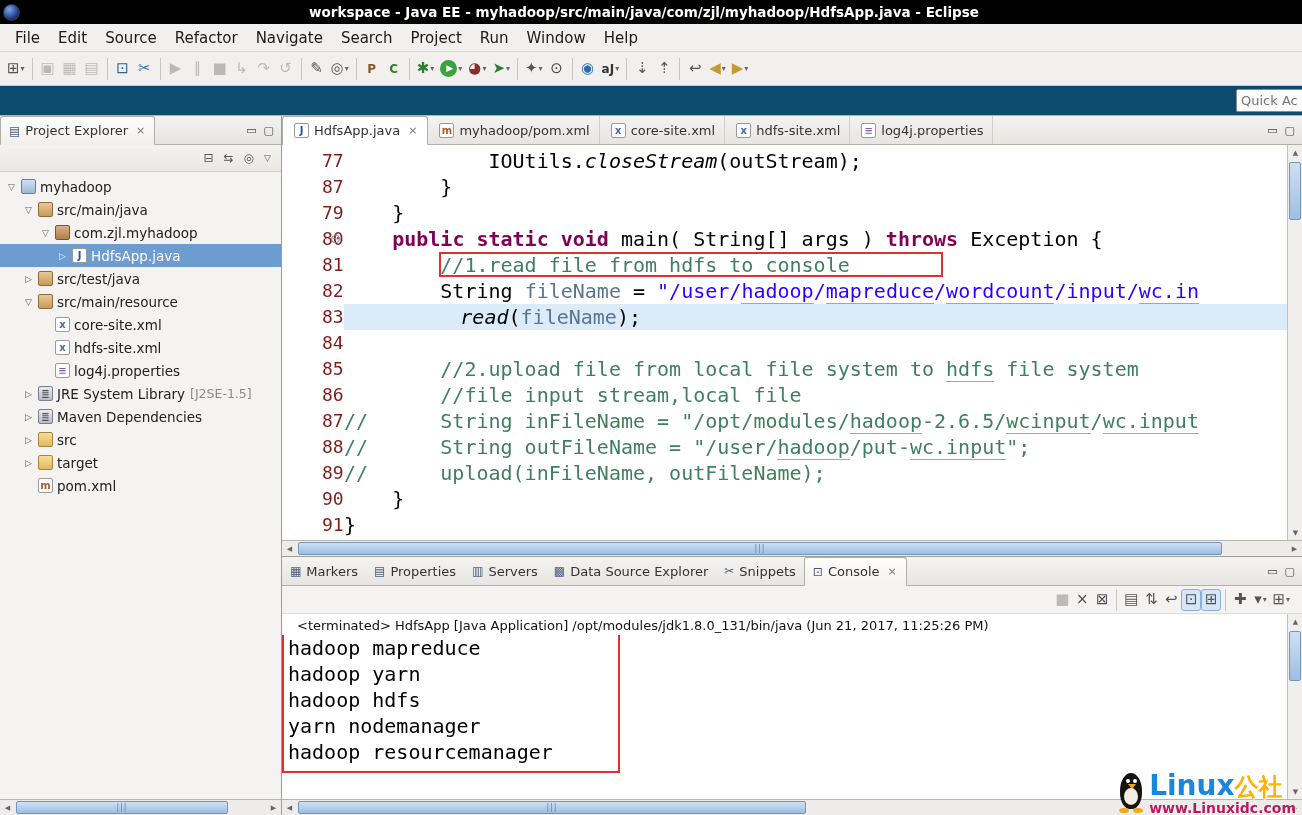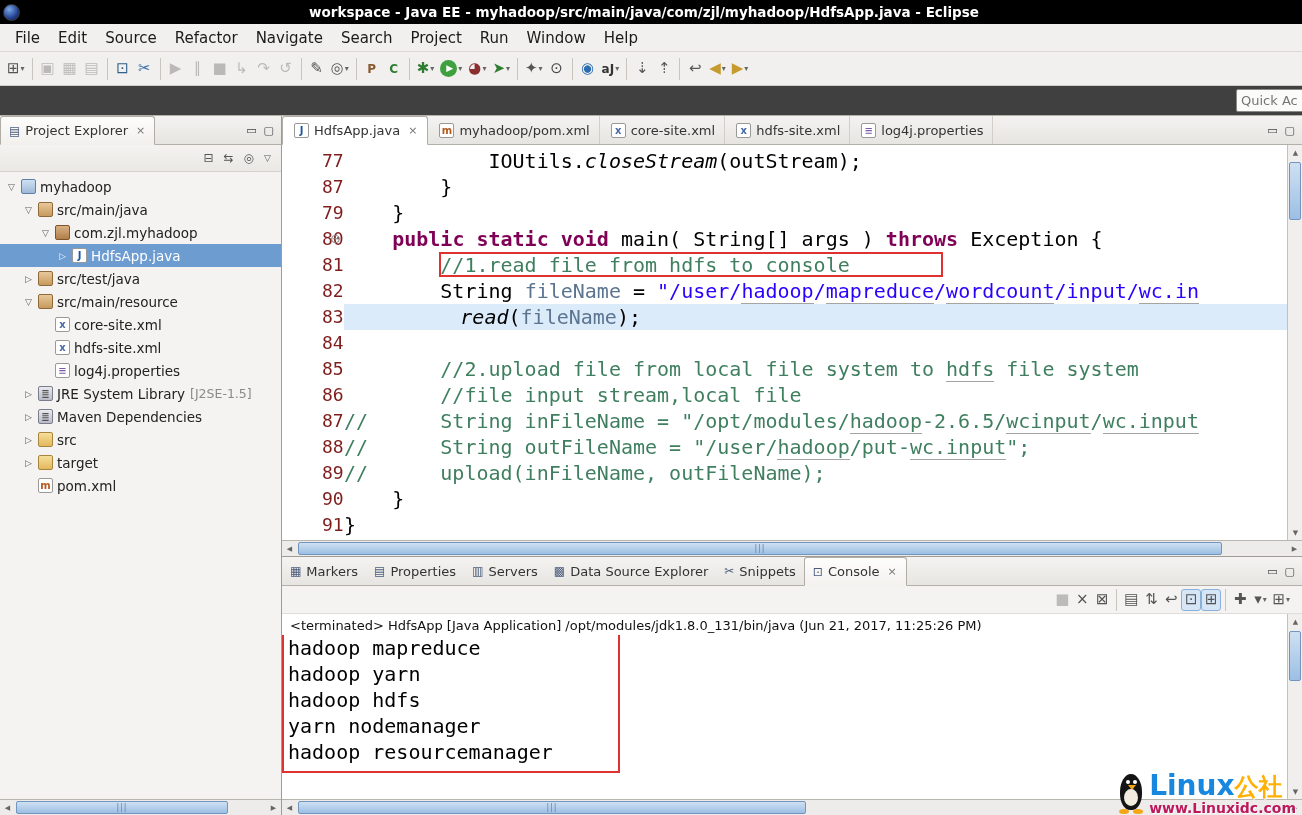--- a/index.html
+++ b/index.html
@@ -24,21 +24,21 @@
   .toolbar { height:34px; background:#f1f0ee; border-bottom:1px solid #cfccc6; display:flex; align-items:center; padding:0 4px; }
   .tb-btn { height:26px; min-width:22px; display:flex; align-items:center; justify-content:center; gap:1px; padding:0 3px; border-radius:3px; color:#555; }
   .tb-btn.disabled { opacity:.35; }
   .tb-ic { font-size:15px; line-height:1; }
   .tb-letter { font-weight:bold; font-size:12px; }
   .tb-ic.run-ic { background:#3fa03f; color:#fff; border-radius:50%; width:17px; height:17px; display:flex; align-items:center; justify-content:center; font-size:9px; padding-left:2px; }
   .tb-dd { font-size:8px; color:#666; }
   .tb-sep { width:1px; height:22px; background:#c9c6c0; margin:0 4px; flex:none; }
 
   
-  .qa-row { height:30px; background:#404040; border-bottom:1px solid #b5b2ab; position:relative; }
+  .qa-row { height:30px; background:#0c4a6e; border-bottom:1px solid #b5b2ab; position:relative; }
   .quick-access { position:absolute; right:-2px; top:3px; width:68px; height:23px; border:1px solid #8a8a8a; border-radius:2px; background:#fbfbfa; color:#777; font-size:13px; padding:2px 4px; font-family:inherit; outline:none; }
 
   
   .main { display:flex; height:699px; }
 
   
   .left-panel { width:282px; flex:none; display:flex; flex-direction:column; background:#f4f3f1; border-right:1px solid #9f9c96; }
   .vtabbar { height:29px; flex:none; background:linear-gradient(#f4f3f1,#e7e5e1); border-bottom:1px solid #b3b0a9; display:flex; align-items:stretch; }
   .vtab { display:flex; align-items:center; gap:5px; padding:0 8px; font-size:13px; color:#333; white-space:nowrap; }
   .vtab.active { background:linear-gradient(#fdfdfc,#f2f0ed); border:1px solid #b0ada6; border-bottom-color:#f2f0ed; border-radius:3px 3px 0 0; margin-bottom:-1px; }
@@ -103,27 +103,27 @@
   .bottom-panel { flex:1; min-height:0; display:flex; flex-direction:column; background:#fff; }
   .btab { display:flex; align-items:center; gap:5px; padding:0 8px; font-size:13px; color:#333; white-space:nowrap; }
   .btab.active { background:linear-gradient(#fdfdfc,#f4f2ef); border:1px solid #b0ada6; border-bottom-color:#f4f2ef; border-radius:3px 3px 0 0; margin-bottom:-1px; }
   .btab-ic { font-size:12px; color:#4a5b7c; }
   .ctoolbar { height:28px; flex:none; background:#f4f3f1; border-bottom:1px solid #e0ddd8; display:flex; align-items:center; justify-content:flex-end; padding-right:10px; }
   .cb-btn { height:22px; min-width:20px; display:flex; align-items:center; justify-content:center; gap:1px; padding:0 2px; border-radius:3px; color:#555; }
   .cb-btn.disabled { opacity:.35; }
   .cb-btn.toggled { background:#d6e6f7; border:1px solid #89b0d8; }
   .console-content { flex:1; min-height:0; display:flex; overflow:hidden; }
   .console-main { flex:1; min-width:0; display:flex; flex-direction:column; overflow:hidden; }
-  .console-status { flex:none; font-size:13px; color:#111; padding:4px 0 2px 8px; white-space:nowrap; overflow:hidden; }
+  .console-status { flex:none; font-size:13px; color:#111; padding:4px 0 2px 15px; white-space:nowrap; overflow:hidden; }
   .console-output { flex:1; position:relative; padding-left:6px; font:20px/26px "DejaVu Sans Mono", monospace; color:#000; overflow:hidden; }
   .cout-line { height:26px; white-space:pre; }
   .console-red-box { position:absolute; left:0; top:-8px; width:338px; height:146px; border:2px solid #e03131; pointer-events:none; }
 
   
-  .watermark { position:absolute; right:6px; bottom:0; display:flex; align-items:center; gap:3px; z-index:50; }
+  .watermark { position:absolute; right:6px; bottom:0; display:flex; align-items:flex-start; gap:3px; z-index:50; }
   .tux { width:30px; height:42px; position:relative; }
   .tux-body { position:absolute; left:4px; top:1px; width:22px; height:36px; background:#141414; border-radius:50% 50% 46% 46%; }
   .tux-eyes { position:absolute; left:10px; top:7px; width:4px; height:4px; background:#fff; border-radius:50%; box-shadow:7px 0 0 #fff; }
   .tux-beak { position:absolute; left:12px; top:12px; width:0; height:0; border-left:4px solid transparent; border-right:4px solid transparent; border-top:5px solid #f4a714; }
   .tux-belly { position:absolute; left:8px; top:16px; width:14px; height:17px; background:#f3eddf; border-radius:50%; }
   .tux-feet { position:absolute; left:3px; bottom:1px; width:10px; height:5px; background:#f4a714; border-radius:50%; box-shadow:14px 0 0 #f4a714; }
   .brand-col { line-height:1; text-align:left; }
   .brand-latin { font-size:28px; font-weight:bold; color:#1787e0; text-shadow:1px 1px 0 #fff, -1px 1px 0 #fff, 1px -1px 0 #fff; }
   .brand-cjk { font-size:24px; font-weight:bold; color:#ffb000; text-shadow:1px 1px 0 #fff; }
   .brand-url { font-size:14px; font-weight:bold; color:#be185d; margin-top:1px; text-shadow:1px 1px 0 #fff; }

